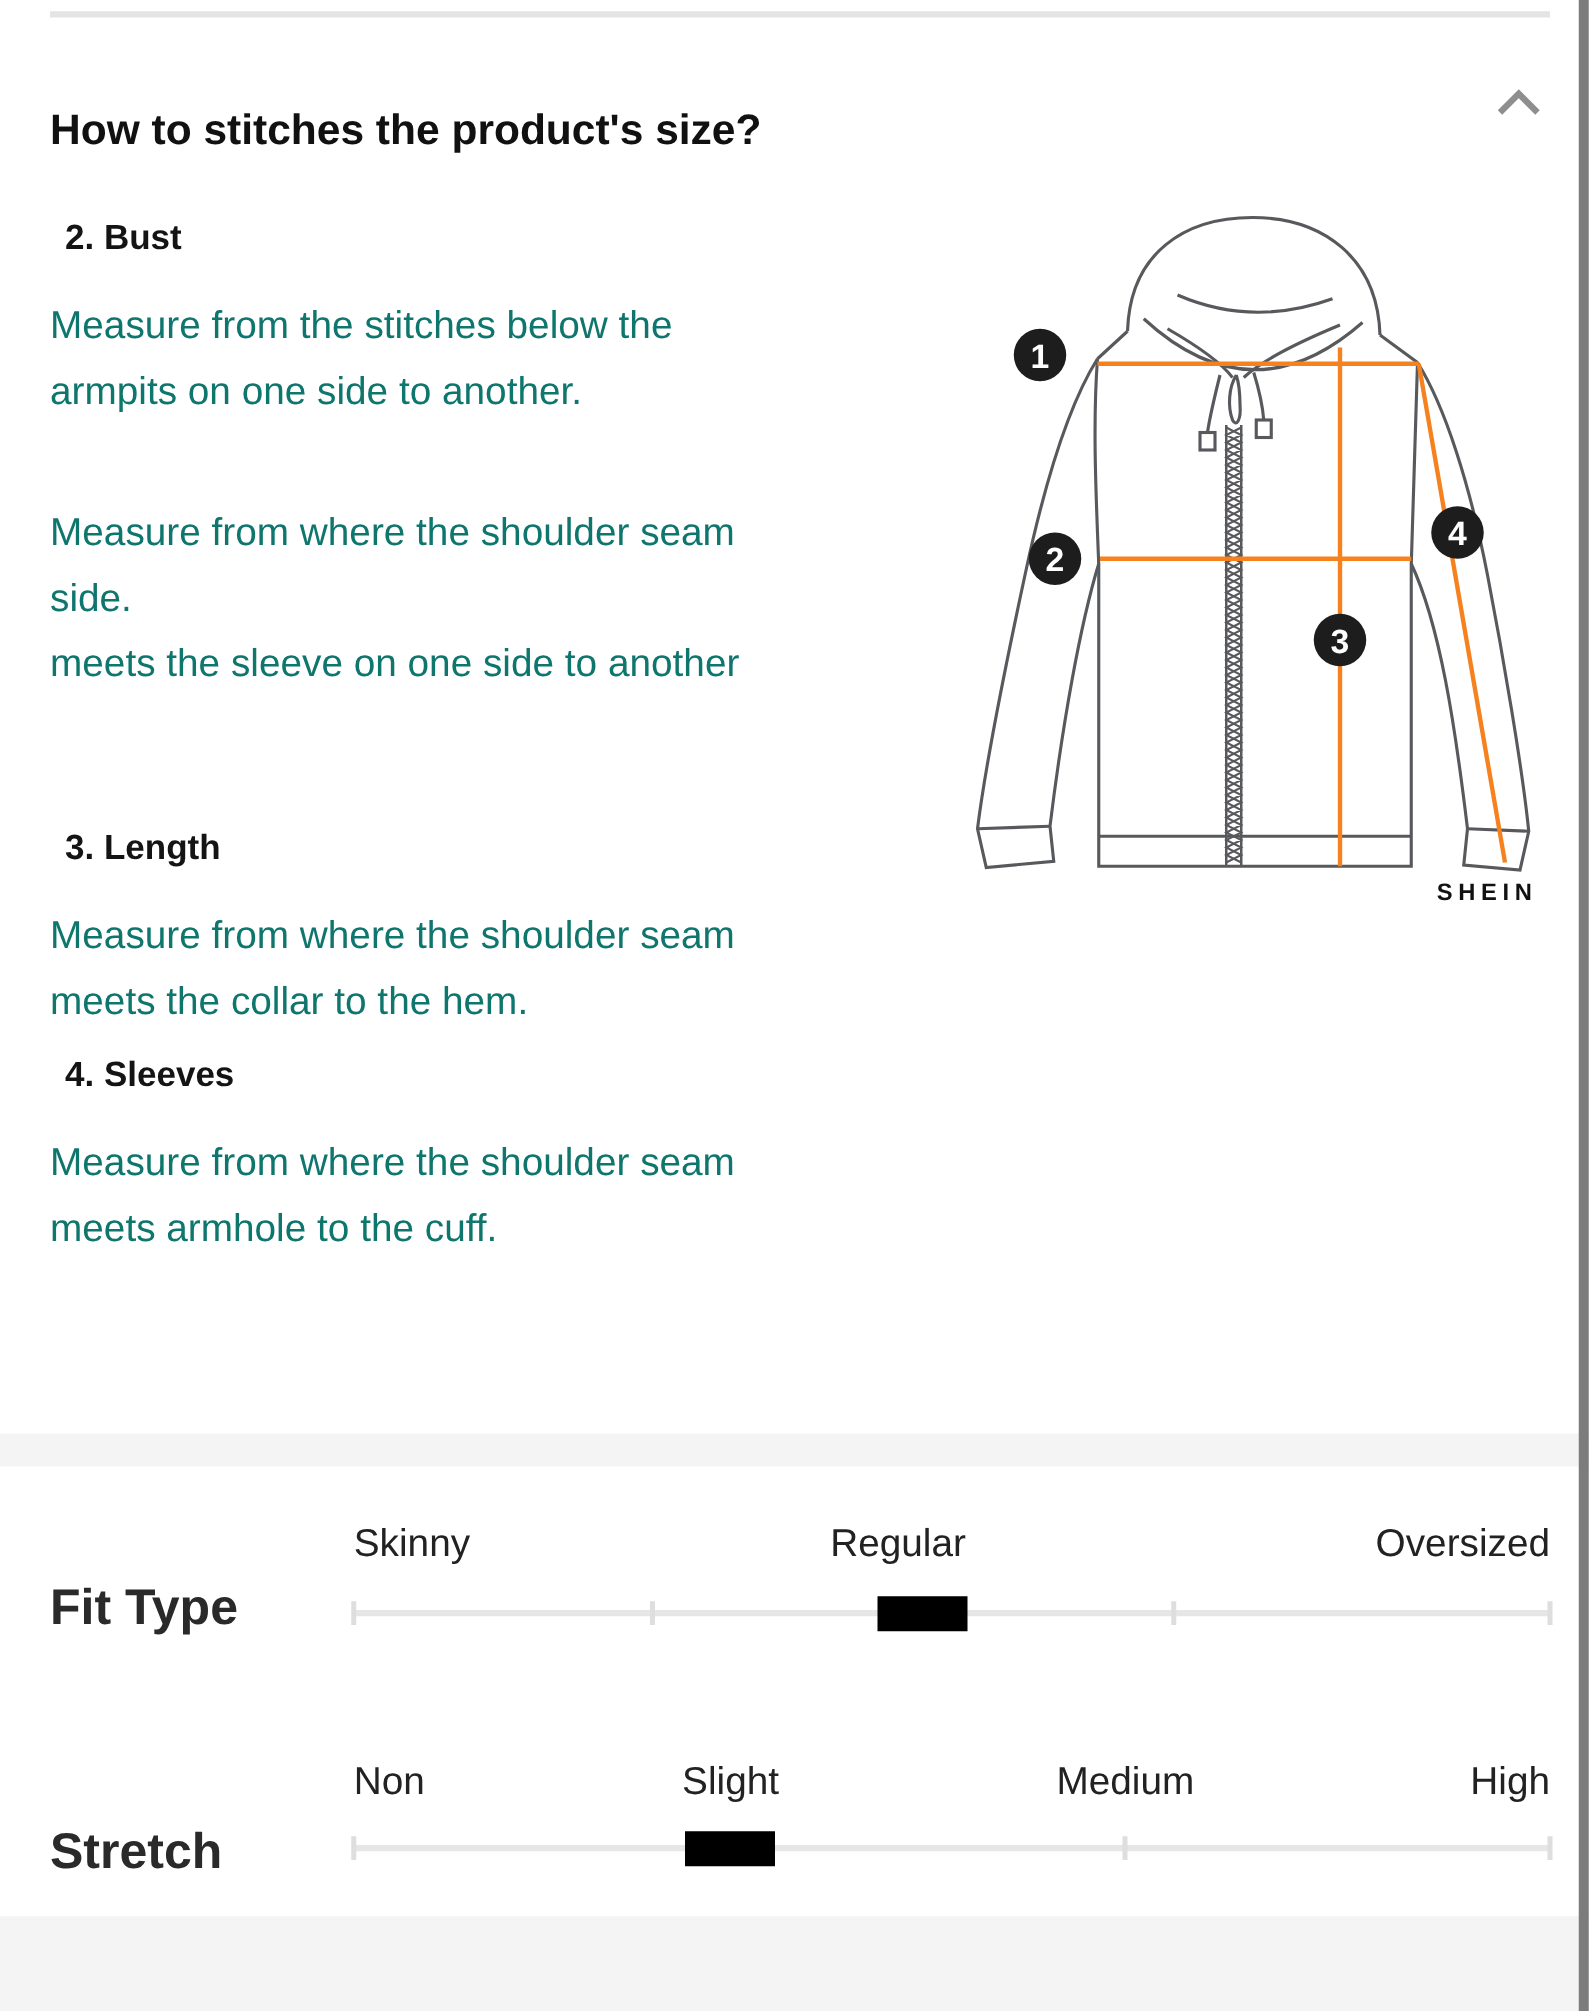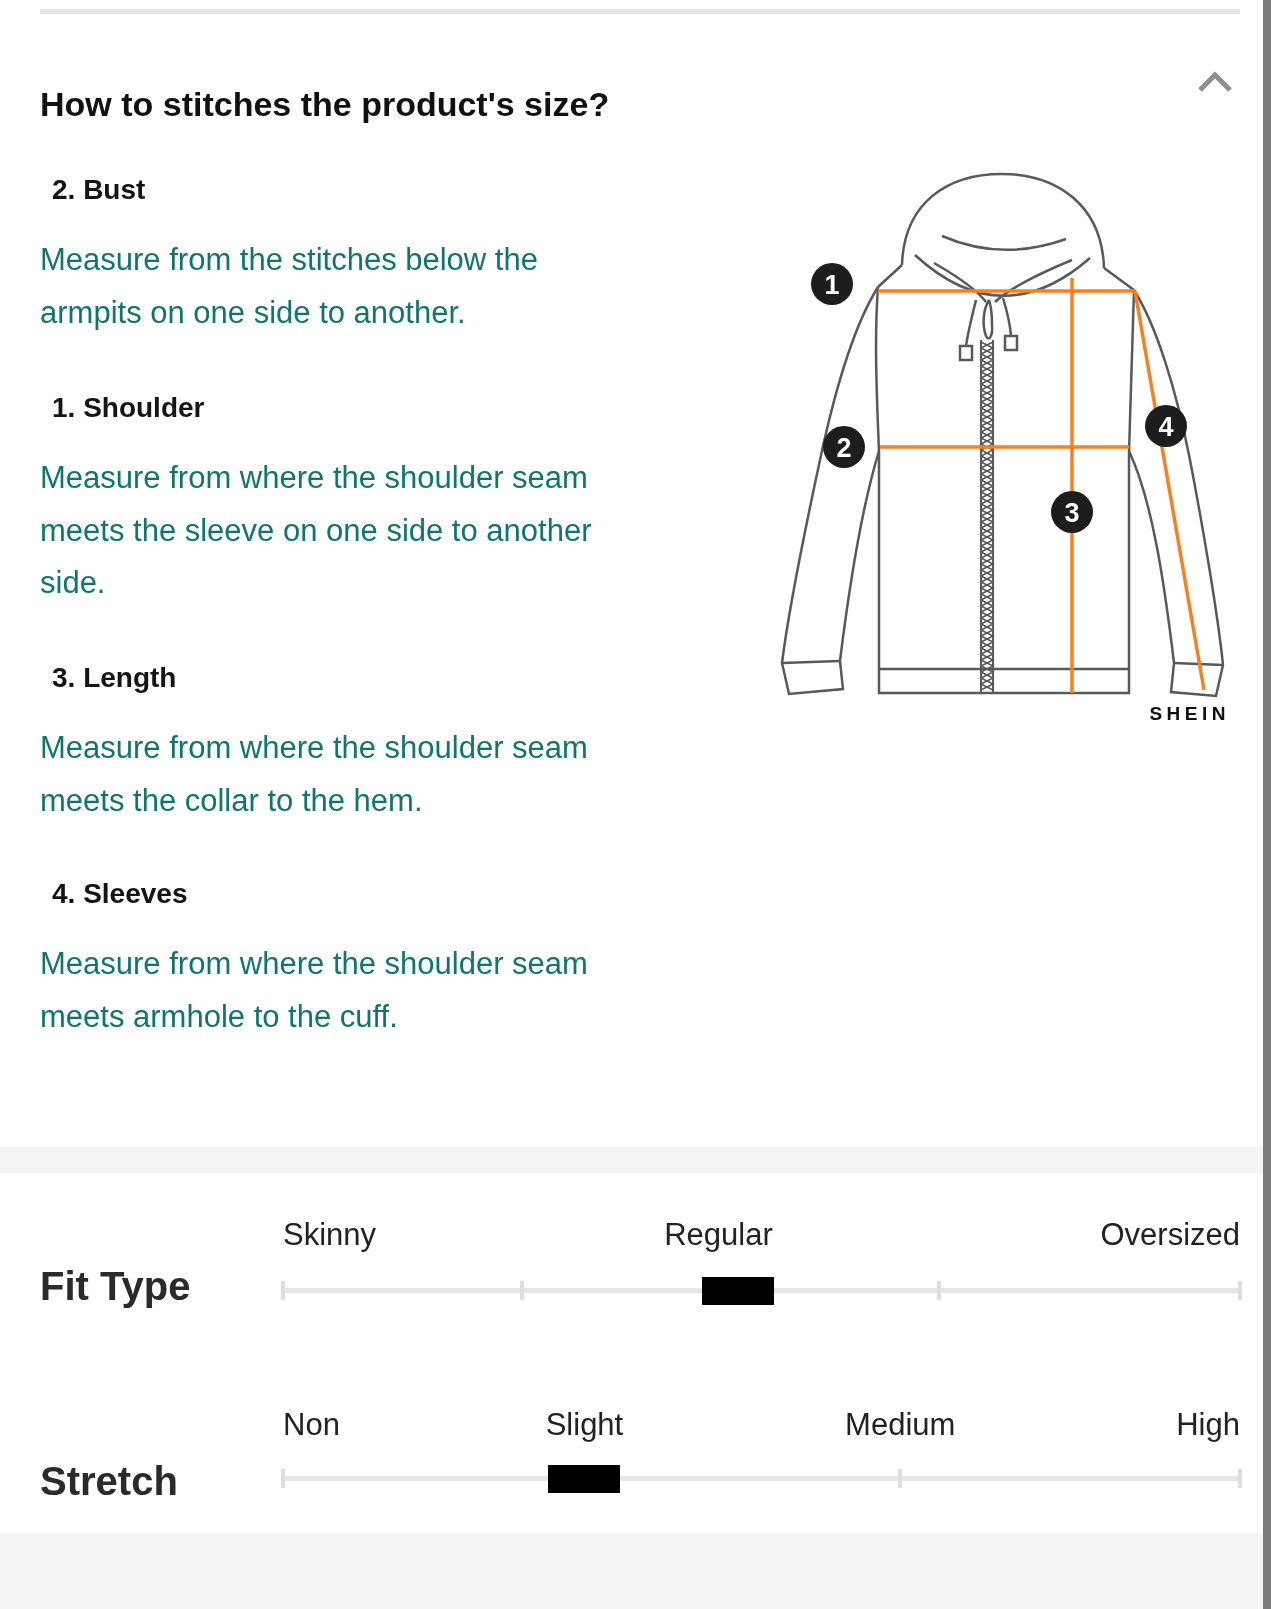--- a/index.html
+++ b/index.html
@@ -11,21 +11,21 @@
   .top-hairline { position:absolute; left:40px; top:9px; width:1200px; height:5px; background:#e4e4e4; }
   .scrollbar { position:absolute; left:1263px; top:0; width:8px; height:1609px; background:#7c7c7c; }
 
   .page-title { position:absolute; left:40px; top:62px; font-size:34px; font-weight:bold; color:#111; }
   .chevron { position:absolute; left:1196px; top:70px; cursor:pointer; }
 
   .section { position:absolute; left:40px; width:690px; }
   .section h2 { margin:12px; font-size:28px; line-height:40px; font-weight:bold; color:#141414; }
   .section .lines { margin-top:24px; }
   .section .line { font-size:31px; line-height:52.5px; color:#0f766e; white-space:nowrap; }
-  #section-0 { top:158px; } #section-1 { top:376px; } #section-2 { top:646px; } #section-3 { top:862px; }
+  #section-0 { top:158px; } #section-1 { top:376px; } #section-2 { top:646px; } #section-3 { top:828px; }
 
   .diagram { position:absolute; left:752px; top:160px; }
 
   .divider-band { position:absolute; left:0; top:1147px; width:1271px; height:26px; background:#f4f4f5; }
   .bottom-band  { position:absolute; left:0; top:1533px; width:1271px; height:76px; background:#f4f4f5; }
 
   .slider-big-label { position:absolute; left:40px; font-size:40px; font-weight:bold; color:#2a2a2a; white-space:nowrap; }
   #fit-big-label { top:1264px; }
   #stretch-big-label { top:1459px; }
 
@@ -61,25 +61,24 @@
 
   <section class="section" id="section-0">
     <h2>2. Bust</h2>
     <div class="lines">
       <div class="line">Measure from the stitches below the</div>
       <div class="line">armpits on one side to another.</div>
     </div>
   </section>
 
   <section class="section" id="section-1">
-    <h2>1. Shoulder</h2>
     <div class="lines">
       <div class="line">Measure from where the shoulder seam</div>
+      <div class="line">side.</div>
       <div class="line">meets the sleeve on one side to another</div>
-      <div class="line">side.</div>
     </div>
   </section>
 
   <section class="section" id="section-2">
     <h2>3. Length</h2>
     <div class="lines">
       <div class="line">Measure from where the shoulder seam</div>
       <div class="line">meets the collar to the hem.</div>
     </div>
   </section>

